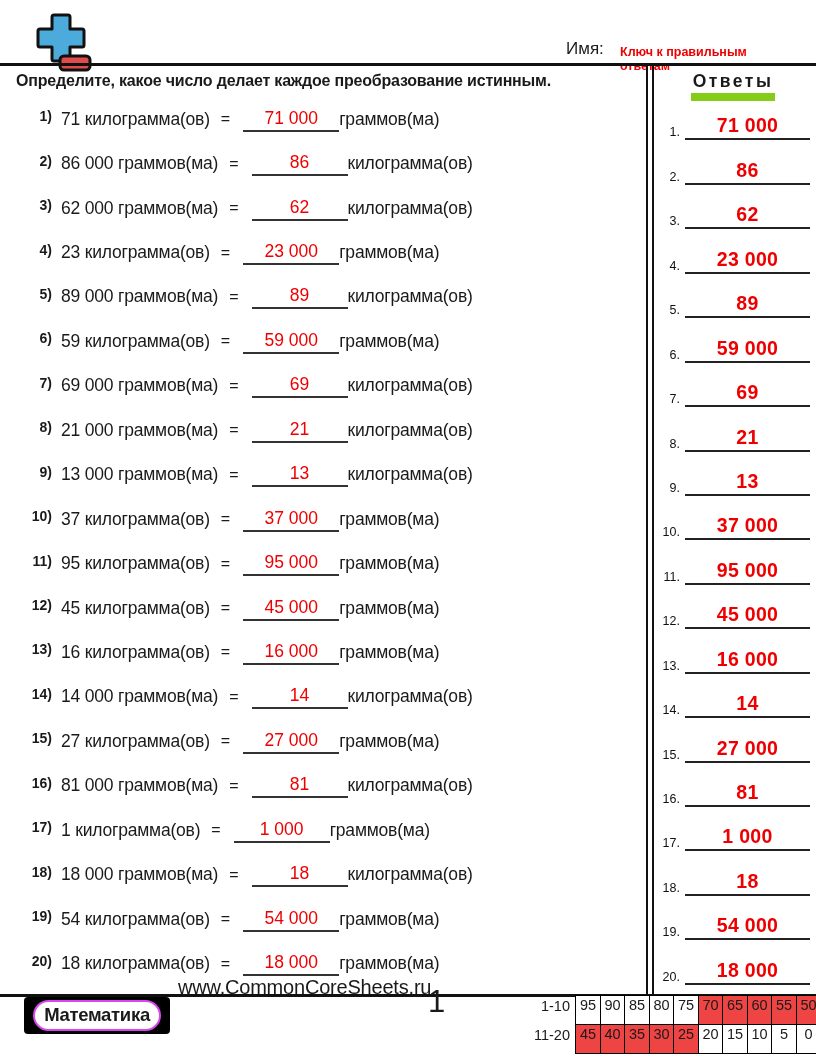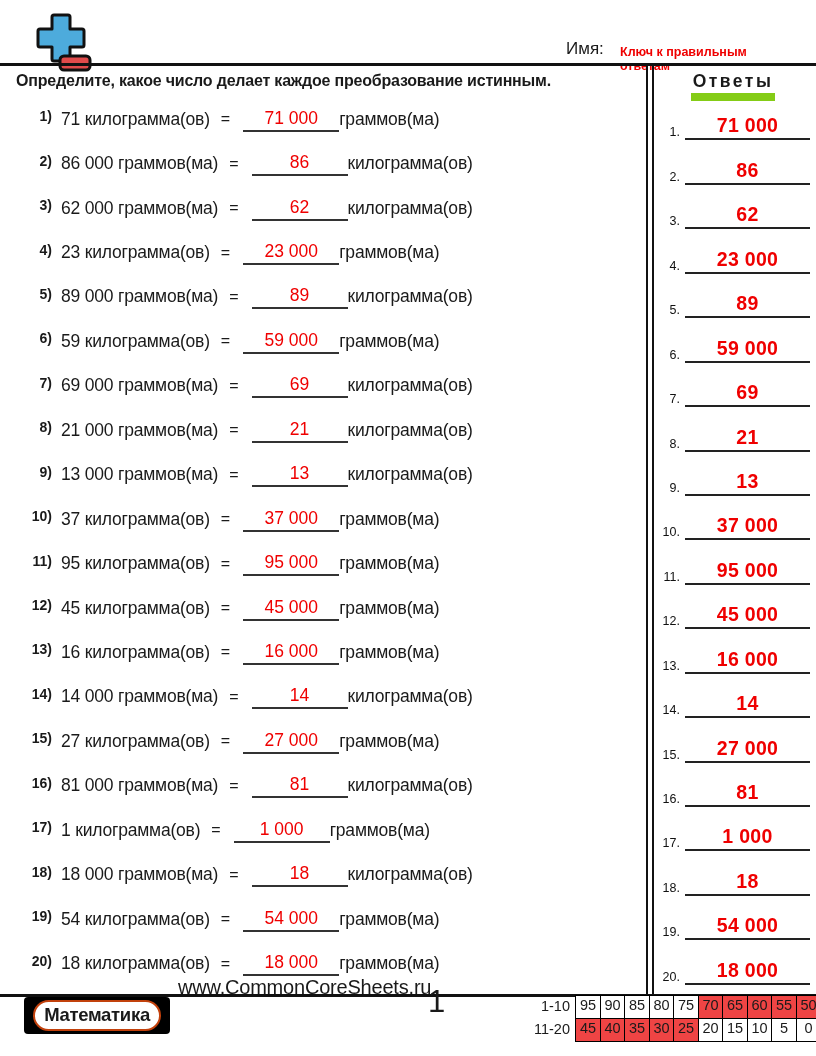--- a/index.html
+++ b/index.html
@@ -26,29 +26,29 @@
   
   .problems { position:absolute; left:16px; top:97px; width:628px; }
   .prow { height:44.45px; display:flex; align-items:center; }
   .pnum { width:36px; text-align:right; font-weight:700; font-size:14px; padding-right:9px; transform:translateY(-3px); flex:none; }
   .pgiven, .punit { font-size:17.5px; letter-spacing:-0.2px; white-space:nowrap; }
   .peq { font-size:16px; margin:0 13px 0 11px; }
   .pblank { width:96px; flex:none; border-bottom:2px solid #333; text-align:center; color:#ef0000; font-size:17.5px; height:23px; line-height:23px; }
   
   .footer-rule { position:absolute; left:0; top:994px; width:816px; height:3px; background:#111; }
   .badge { position:absolute; left:24px; top:997px; width:146px; height:37px; background:#000; border-radius:4px; display:flex; align-items:center; justify-content:center; }
-  .badge-pill { background:#fff; border:2px solid #c2410c; border-radius:16px; padding:2px 9px 3px 9px; font-weight:700; font-size:18.5px; letter-spacing:-0.3px; }
+  .badge-pill { background:#fff; border:2px solid #d946ef; border-radius:16px; padding:2px 9px 3px 9px; font-weight:700; font-size:18.5px; letter-spacing:-0.3px; }
   .site { position:absolute; left:178px; top:976px; font-size:20px; letter-spacing:-0.2px; }
   .page-num { position:absolute; left:428px; top:984px; font-size:31px; }
   .score-table { position:absolute; left:524px; top:995px; }
   .srow { display:flex; }
   .srow.second { margin-top:-1.5px; }
   .slabel { width:46px; text-align:right; padding-right:5px; font-size:14.5px; line-height:22px; }
   .scells { display:flex; }
-  .scell { width:26px; height:24px; box-sizing:border-box; border:1.5px solid #000; margin-left:-1.5px; text-align:center; font-size:14.5px; line-height:19px; background:#fff; }
+  .scell { width:26px; height:30px; box-sizing:border-box; border:1.5px solid #000; margin-left:-1.5px; text-align:center; font-size:14.5px; line-height:19px; background:#fff; }
   .scell:first-child { margin-left:0; }
   .scell.hl { background:#ef4444; }
 </style>
 </head>
 <body>
 
 <div class="page">
 
   <svg class="logo" width="56" height="62" viewBox="0 0 56 62">
     <path d="M18 3 h14 a2 2 0 0 1 2 2 v12 h12 a2 2 0 0 1 2 2 v14 a2 2 0 0 1 -2 2 h-12 v12 a2 2 0 0 1 -2 2 h-14 a2 2 0 0 1 -2 -2 v-12 h-12 a2 2 0 0 1 -2 -2 v-14 a2 2 0 0 1 2 -2 h12 v-12 a2 2 0 0 1 2 -2 z" fill="#4dabdc" stroke="#111" stroke-width="3" stroke-linejoin="round"></path>

